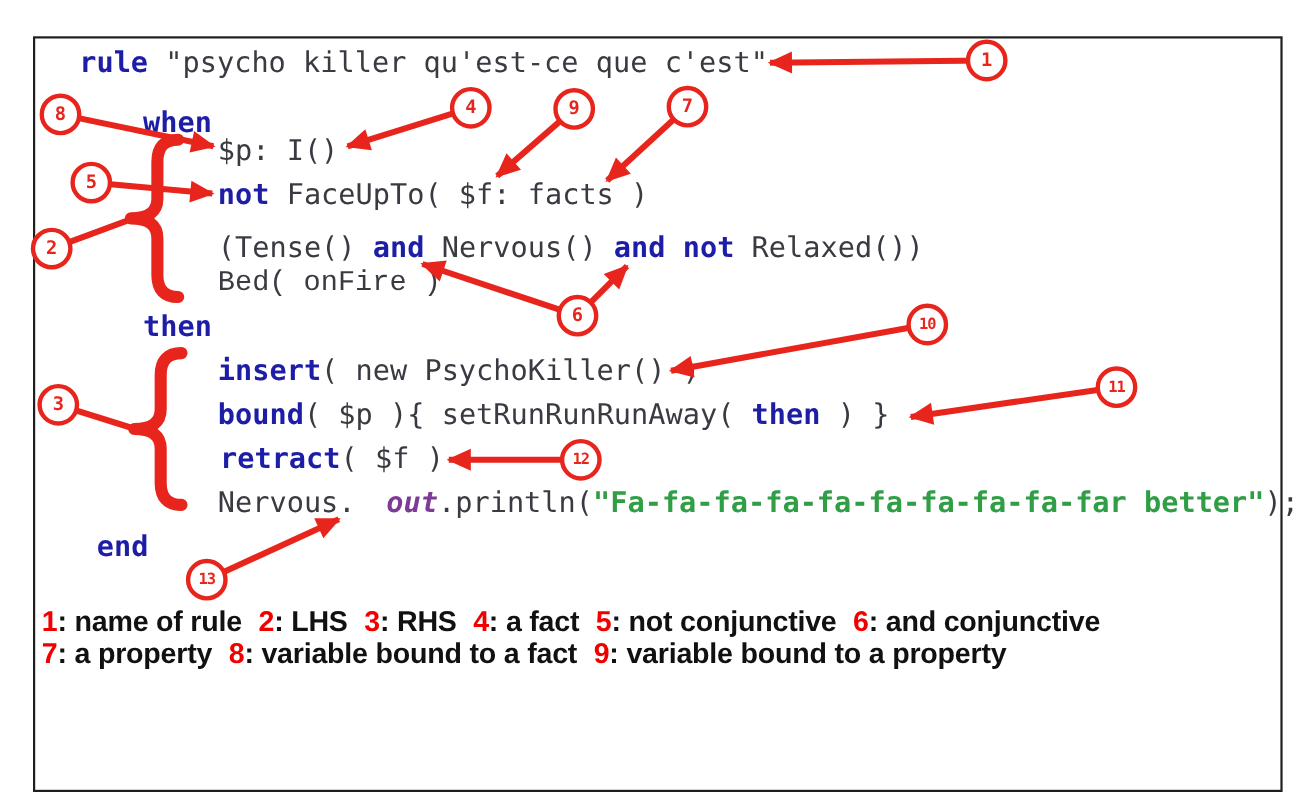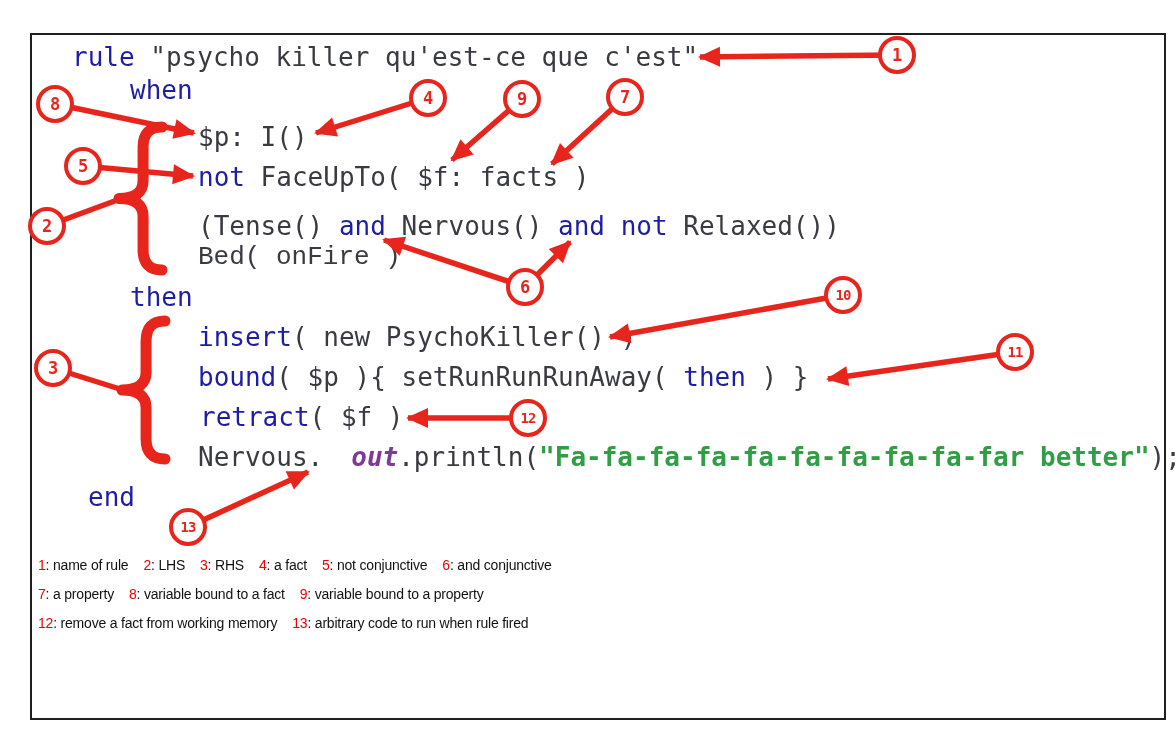--- a/index.html
+++ b/index.html
@@ -1,26 +1,26 @@
 <!DOCTYPE html>
 <html style="--c-keyword: #1d1da6; --c-plain: #3a3a42; --c-string: #2f9e44; --c-field: #7d3a96; --c-annotation-red: #e8251c; --c-legend-number: #f20000; --c-legend-text: #111111; --c-border: #1f1f1f;"><head>
 <meta charset="utf-8">
 <style>
   html,body{margin:0;padding:0;background:#fff;}
   .canvas{position:relative;width:1176px;height:736px;background:#fff;overflow:hidden;}
   .frame{position:absolute;left:30px;top:33px;width:1136px;height:687px;border:2px solid var(--c-border,#1f1f1f);box-sizing:border-box;background:#fff;}
   .overlay{position:absolute;left:0;top:0;z-index:2;pointer-events:none;}
   #code{position:absolute;left:0;top:0;z-index:1;}
   .code-line{position:absolute;height:40px;line-height:40px;white-space:pre;font-family:"DejaVu Sans Mono",monospace;font-size:26px;}
-  .seg-keyword{color:var(--c-keyword);font-weight:normal;margin-top:15px;}
+  .seg-keyword{color:var(--c-keyword);font-weight:bold;margin-top:15px;}
   .seg-plain{color:var(--c-plain);}
   .seg-string{color:var(--c-string);font-weight:bold;}
   .seg-field{color:var(--c-field);font-weight:bold;font-style:italic;margin-left:28px;}
   #legend{position:absolute;left:38px;top:551px;z-index:1;}
-  .legend-row{height:29px;line-height:29px;font-family:"Liberation Sans",sans-serif;font-weight:normal;font-size:14px;color:var(--c-legend-text);letter-spacing:-0.2px;white-space:nowrap;}
+  .legend-row{height:29px;line-height:29px;font-family:"Liberation Sans",sans-serif;font-weight:bold;font-size:26px;color:var(--c-legend-text);letter-spacing:-0.2px;white-space:nowrap;}
   .legend-item{margin-right:15px;}
   .legend-num{color:var(--c-legend-number);}
   .callout{position:absolute;width:30px;height:30px;border:4px solid var(--c-annotation-red);border-radius:50%;background:#fff;color:var(--c-annotation-red);display:flex;align-items:center;justify-content:center;font-family:"DejaVu Sans Mono",monospace;font-weight:bold;font-size:17px;transform:translate(-50%,-50%);z-index:3;}
 </style>
 </head>
 <body>
 
 <div class="canvas">
   <div class="frame"></div>
   <svg id="overlay" class="overlay" width="1176" height="736" viewBox="0 0 1176 736">
@@ -41,36 +41,35 @@
       <line x1="625" y1="97" x2="552" y2="164" stroke="#e8251c" stroke-width="5.5" marker-end="url(#ah)"></line>
       <line x1="55" y1="104" x2="194" y2="133" stroke="#e8251c" stroke-width="5.5" marker-end="url(#ah)"></line>
       <line x1="522" y1="99" x2="452" y2="160" stroke="#e8251c" stroke-width="5.5" marker-end="url(#ah)"></line>
       <line x1="843" y1="295" x2="610" y2="337" stroke="#e8251c" stroke-width="5.5" marker-end="url(#ah)"></line>
       <line x1="1015" y1="352" x2="828" y2="379" stroke="#e8251c" stroke-width="5.5" marker-end="url(#ah)"></line>
       <line x1="528" y1="418" x2="408" y2="418" stroke="#e8251c" stroke-width="5.5" marker-end="url(#ah)"></line>
       <line x1="188" y1="527" x2="308" y2="472" stroke="#e8251c" stroke-width="5.5" marker-end="url(#ah)"></line>
     </svg>
   <div id="code">
       <div class="code-line" style="left: 72px; top: 37px;"><span class="seg-keyword">rule </span><span class="seg-plain">"psycho killer qu'est-ce que c'est"</span></div>
-      <div class="code-line" style="left: 130px; top: 70px; text-align: right;"><span class="seg-keyword">when</span></div>
+      <div class="code-line" style="left: 130px; top: 92px; text-align: right;"><span class="seg-keyword">when</span></div>
       <div class="code-line" style="left: 198px; top: 117px;"><span class="seg-plain">$p: I()</span></div>
       <div class="code-line" style="left: 198px; top: 157px;"><span class="seg-keyword">not</span><span class="seg-plain"> FaceUpTo( $f: facts )</span></div>
       <div class="code-line" style="left: 198px; top: 206px;"><span class="seg-plain">(Tense() </span><span class="seg-keyword">and</span><span class="seg-plain"> Nervous() </span><span class="seg-keyword">and not</span><span class="seg-plain"> Relaxed())</span></div>
       <div class="code-line" style="left: 198px; top: 237px; font-family: Liberation Mono, monospace;"><span class="seg-plain">Bed( onFire )</span></div>
       <div class="code-line" style="left: 130px; top: 277px;"><span class="seg-keyword">then</span></div>
       <div class="code-line" style="left: 198px; top: 317px;"><span class="seg-keyword">insert</span><span class="seg-plain">( new PsychoKiller() )</span></div>
       <div class="code-line" style="left: 198px; top: 357px;"><span class="seg-keyword">bound</span><span class="seg-plain">( $p ){ setRunRunRunAway( </span><span class="seg-keyword">then</span><span class="seg-plain"> ) }</span></div>
       <div class="code-line" style="left: 200px; top: 397px;"><span class="seg-keyword">retract</span><span class="seg-plain">( $f )</span></div>
       <div class="code-line" style="left: 198px; top: 437px;"><span class="seg-plain">Nervous.</span><span class="seg-field">out</span><span class="seg-plain">.println(</span><span class="seg-string">"Fa-fa-fa-fa-fa-fa-fa-fa-fa-far better"</span><span class="seg-plain">);</span></div>
       <div class="code-line" style="left: 88px; top: 477px;"><span class="seg-keyword">end</span></div>
     </div>
   <div id="legend">
       <div class="legend-row"><span class="legend-item"><span class="legend-num">1</span><span class="legend-text">: name of rule</span></span><span class="legend-item"><span class="legend-num">2</span><span class="legend-text">: LHS</span></span><span class="legend-item"><span class="legend-num">3</span><span class="legend-text">: RHS</span></span><span class="legend-item"><span class="legend-num">4</span><span class="legend-text">: a fact</span></span><span class="legend-item"><span class="legend-num">5</span><span class="legend-text">: not conjunctive</span></span><span class="legend-item"><span class="legend-num">6</span><span class="legend-text">: and conjunctive</span></span></div>
       <div class="legend-row"><span class="legend-item"><span class="legend-num">7</span><span class="legend-text">: a property</span></span><span class="legend-item"><span class="legend-num">8</span><span class="legend-text">: variable bound to a fact</span></span><span class="legend-item"><span class="legend-num">9</span><span class="legend-text">: variable bound to a property</span></span></div>
-      <div class="legend-row"><span class="legend-item"><span class="legend-num">12</span><span class="legend-text">: remove a fact from working memory</span></span><span class="legend-item"><span class="legend-num">13</span><span class="legend-text">: arbitrary code to run when rule fired</span></span></div>
     </div>
   <div id="callouts">
       <div class="callout" style="left: 897px; top: 55px;">1</div>
       <div class="callout" style="left: 47px; top: 226px;">2</div>
       <div class="callout" style="left: 53px; top: 368px;">3</div>
       <div class="callout" style="left: 428px; top: 98px;">4</div>
       <div class="callout" style="left: 83px; top: 166px;">5</div>
       <div class="callout" style="left: 525px; top: 287px;">6</div>
       <div class="callout" style="left: 625px; top: 97px;">7</div>
       <div class="callout" style="left: 55px; top: 104px;">8</div>

